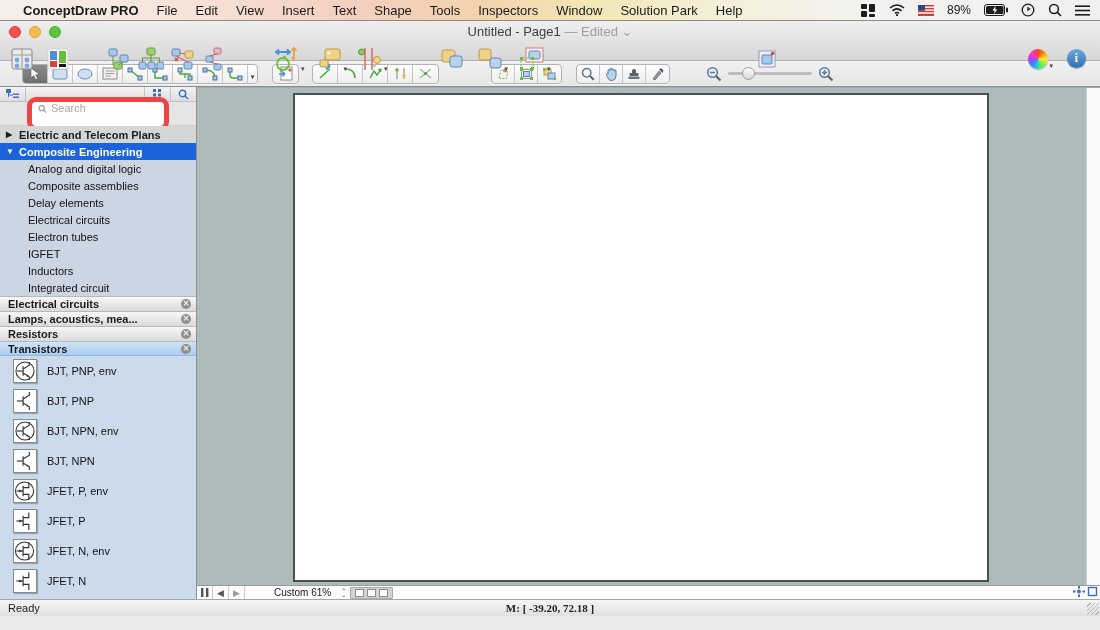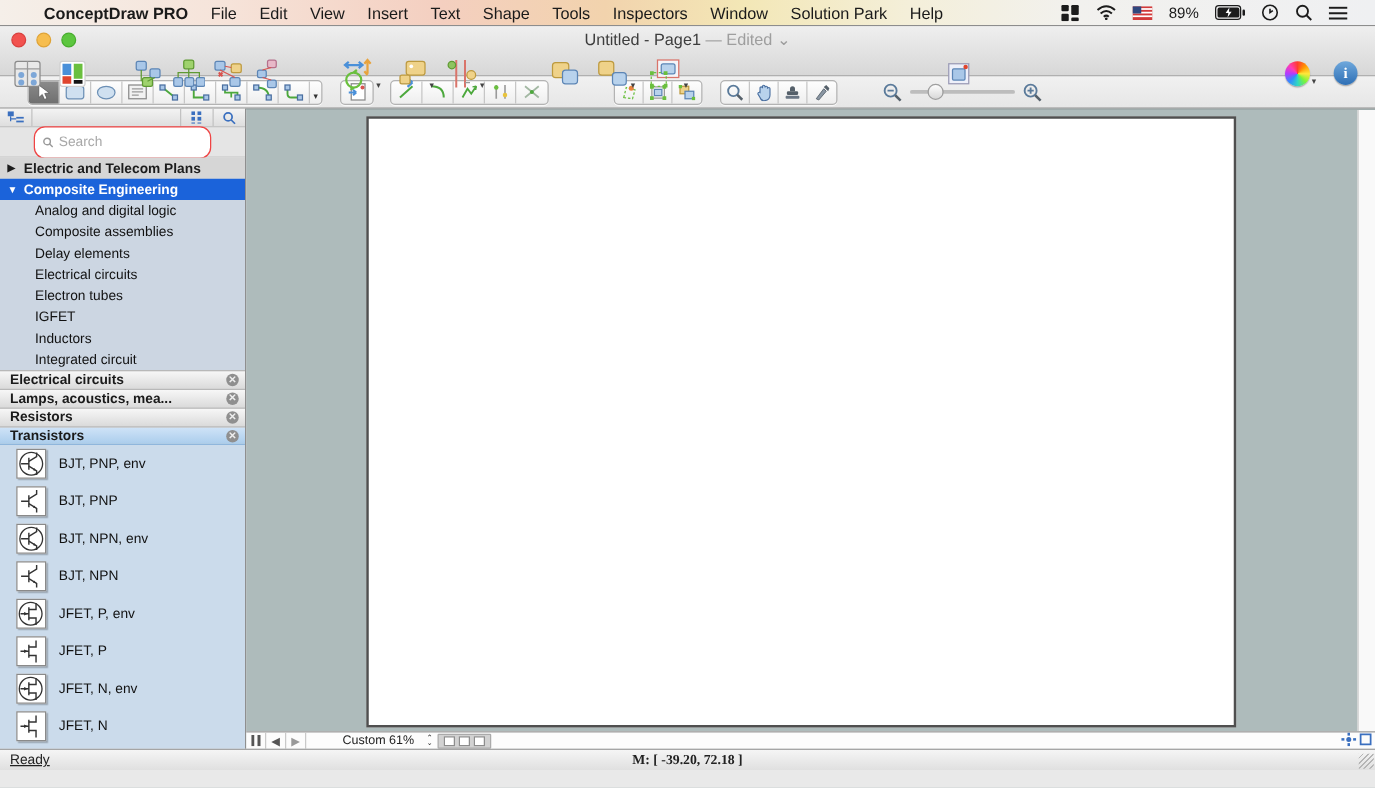--- a/index.html
+++ b/index.html
@@ -1,20 +1,20 @@
 <!DOCTYPE html>
 <html style="--selection-blue: #1b63da; --children-bg: #ccd6e2; --shapes-bg: #cbdbeb; --canvas-bg: #aebbbb;"><head>
 <meta charset="utf-8">
 <style>
   * { margin:0; padding:0; box-sizing:border-box; }
   html,body { width:1100px; height:630px; overflow:hidden;
     font-family:"Liberation Sans", sans-serif; background:#e9e9e9; }
 
   
-  .menubar { height:21px; display:flex; align-items:center; padding:0 22px;
+  .menubar { height:21px; display:flex; align-items:center; padding:0 10px;
     font-size:13px; color:#1a1a1a;
     background:linear-gradient(90deg,#f5efe9 0%,#f6e4da 16%,#f4cfc0 32%,#f2d3ad 44%,#f3e7b6 54%,#f4efd9 66%,#f2f1ee 78%,#eff0f2 100%);
     border-bottom:1px solid #8d8d8d;justify-content:center; }
   .menubar .apple { font-size:14px; margin-right:4px; }
   .menubar .mitem { padding:0 9px; white-space:nowrap; }
   .menubar .mitem.bold { font-weight:bold; }
   .tray { margin-left:auto; display:flex; align-items:center; gap:13px; }
   .tray svg { display:block; }
   .batt-text { font-size:12px; }
 
@@ -63,22 +63,22 @@
   
   .sidebar { width:197px; background:#e3e3e3; border-right:1px solid #8f8f8f;
     display:flex; flex-direction:column; font-size:11px; }
   .sb-header { height:15px; background:linear-gradient(#f3f3f3,#dedede); border-bottom:1px solid #bdbdbd;
     display:flex; align-items:stretch; }
   .sb-header .hbtn { display:flex; align-items:center; justify-content:center; }
   .hbtn.tree-toggle { width:26px; border-right:1px solid #c2c2c2; }
   .hbtn.right { width:26px; border-left:1px solid #c2c2c2; }
   .sb-search { height:24px; background:#e5e5e5; display:flex; align-items:center; justify-content:center;
     border-bottom:1px solid #cfcfcf; }
-  .searchbox { width:142px; height:16px; border:1px solid #ef4444; border-radius:9px; background:#fff;
-    display:flex; align-items:center; padding:12px 6px; gap:4px; }
+  .searchbox { width:142px; height:16px; border:5px solid #ef4444; border-radius:9px; background:#fff;
+    display:flex; align-items:flex-end; padding:12px 6px; gap:4px; }
   .searchbox input { border:none; outline:none; width:100%; font-size:11px; color:#444;
     font-family:"Liberation Sans",sans-serif; background:transparent; }
   .searchbox input::placeholder { color:#a8a8a8; }
   .tree-row { height:17px; display:flex; align-items:center; padding-left:6px; gap:5px; font-size:11px; }
   .tree-row.collapsed { background:#d6d6d6; color:#1c1c1c; font-weight:bold; }
   .tree-row.expanded { background:var(--selection-blue,#1b63da); color:#fff; font-weight:bold; }
   .tree-arrow { font-size:8px; width:8px; }
   .tree-children { background:var(--children-bg,#ccd6e2); }
   .tree-child { height:17px; display:flex; align-items:center; padding-left:28px; color:#111; }
   .lib-section { height:15px; background:linear-gradient(#f7f7f7,#dadada); border-top:1px solid #b8b8b8;
@@ -108,21 +108,21 @@
   .stepper { display:flex; flex-direction:column; line-height:4px; font-size:6px; color:#333; padding:0 4px; }
   .pageboxes { display:flex; gap:3px; background:#d2d2d2; border:1px solid #aaa; padding:1px 4px;
     height:12px; align-items:center; border-radius:1px; }
   .pagebox { width:9px; height:8px; background:#fff; border:1px solid #8d8d8d; }
   .hscroll-track { flex:1; height:100%; }
   .corner-icons { display:flex; gap:2px; padding-right:2px; }
 
   
   .statusbar { height:17px; background:linear-gradient(#f5f5f5,#e0e0e0); border-top:1px solid #a5a5a5;
     position:relative; display:flex; align-items:center; font-size:11px; color:#222; }
-  .statusbar .ready { padding-left:8px;text-decoration:underline; }
+  .statusbar .ready { padding-left:8px; }
   .statusbar .coords { position:absolute; left:0; right:0; text-align:center; font-weight:bold;font-family:Liberation Serif, serif; }
   .grip { position:absolute; right:1px; bottom:1px; width:12px; height:12px;
     background:repeating-linear-gradient(135deg,transparent,transparent 2px,#b5b5b5 2px,#b5b5b5 3px); }
 </style>
 </head>
 <body>
 
 <svg width="0" height="0" style="position:absolute">
   <defs>
     <g id="sym-bjt" stroke="#333" stroke-width="1.2" fill="none">

